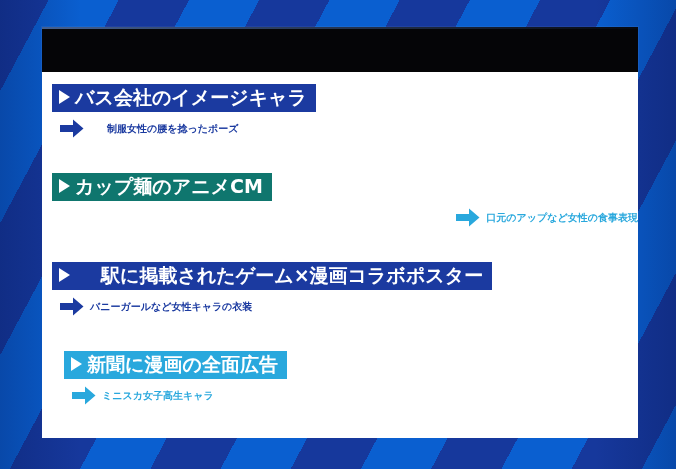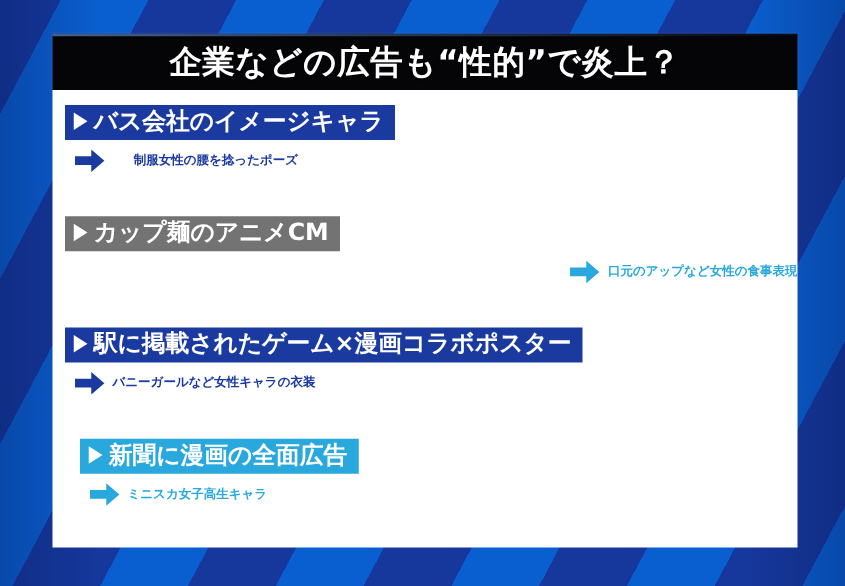--- a/index.html
+++ b/index.html
@@ -77,57 +77,56 @@
 </style>
 </head>
 <body>
 
 <div id="stage">
   <div id="stripes"></div>
   <div id="vignette"></div>
 
   <div id="titlebar" style="background: rgb(5, 5, 7);">
     <div class="sheen"></div>
-    <div id="title-text">企業などの広告も“性的”で炎上？</div>
   </div>
 
   <div id="card" style="background: rgb(255, 255, 255);">
 
     <div class="item" style="top:12px;">
       <div class="hbar" style="margin-left: 10px; background: rgb(27, 58, 160);">
         <span class="tri"></span>
         <span>バス会社のイメージキャラ</span>
       </div>
       <div class="body" style="color: rgb(27, 58, 160); font-size: 10px; gap: 17px;">
         <span class="arw">
           <svg width="24" height="21" viewBox="0 0 24 21">
               <path d="M0 7 L13 7 L13 1.5 L23.5 10.5 L13 19.5 L13 14 L0 14 Z" fill="#1b3aa0"></path>
             </svg>
         </span>
         <span>制服女性の腰を捻ったポーズ</span>
       </div>
     </div>
 
     <div class="item" style="top:101px;">
-      <div class="hbar" style="margin-left: 10px; background: #737373;">
+      <div class="hbar" style="margin-left: 10px; background: #0f766e;">
         <span class="tri"></span>
         <span>カップ麺のアニメCM</span>
       </div>
       <div class="body" style="color: rgb(41, 168, 221); font-size: 10px; justify-content: flex-end;">
         <span class="arw">
           <svg width="24" height="21" viewBox="0 0 24 21">
               <path d="M0 7 L13 7 L13 1.5 L23.5 10.5 L13 19.5 L13 14 L0 14 Z" fill="#29a8dd"></path>
             </svg>
         </span>
         <span>口元のアップなど女性の食事表現</span>
       </div>
     </div>
 
     <div class="item" style="top:190px;">
-      <div class="hbar" style="margin-left: 10px; background: rgb(27, 58, 160);">
+      <div class="hbar" style="margin-left: 10px; background: rgb(27, 58, 160); gap: 26px;">
         <span class="tri"></span>
         <span>駅に掲載されたゲーム×漫画コラボポスター</span>
       </div>
       <div class="body" style="color: rgb(27, 58, 160); font-size: 10px;">
         <span class="arw">
           <svg width="24" height="21" viewBox="0 0 24 21">
               <path d="M0 7 L13 7 L13 1.5 L23.5 10.5 L13 19.5 L13 14 L0 14 Z" fill="#1b3aa0"></path>
             </svg>
         </span>
         <span>バニーガールなど女性キャラの衣装</span>

